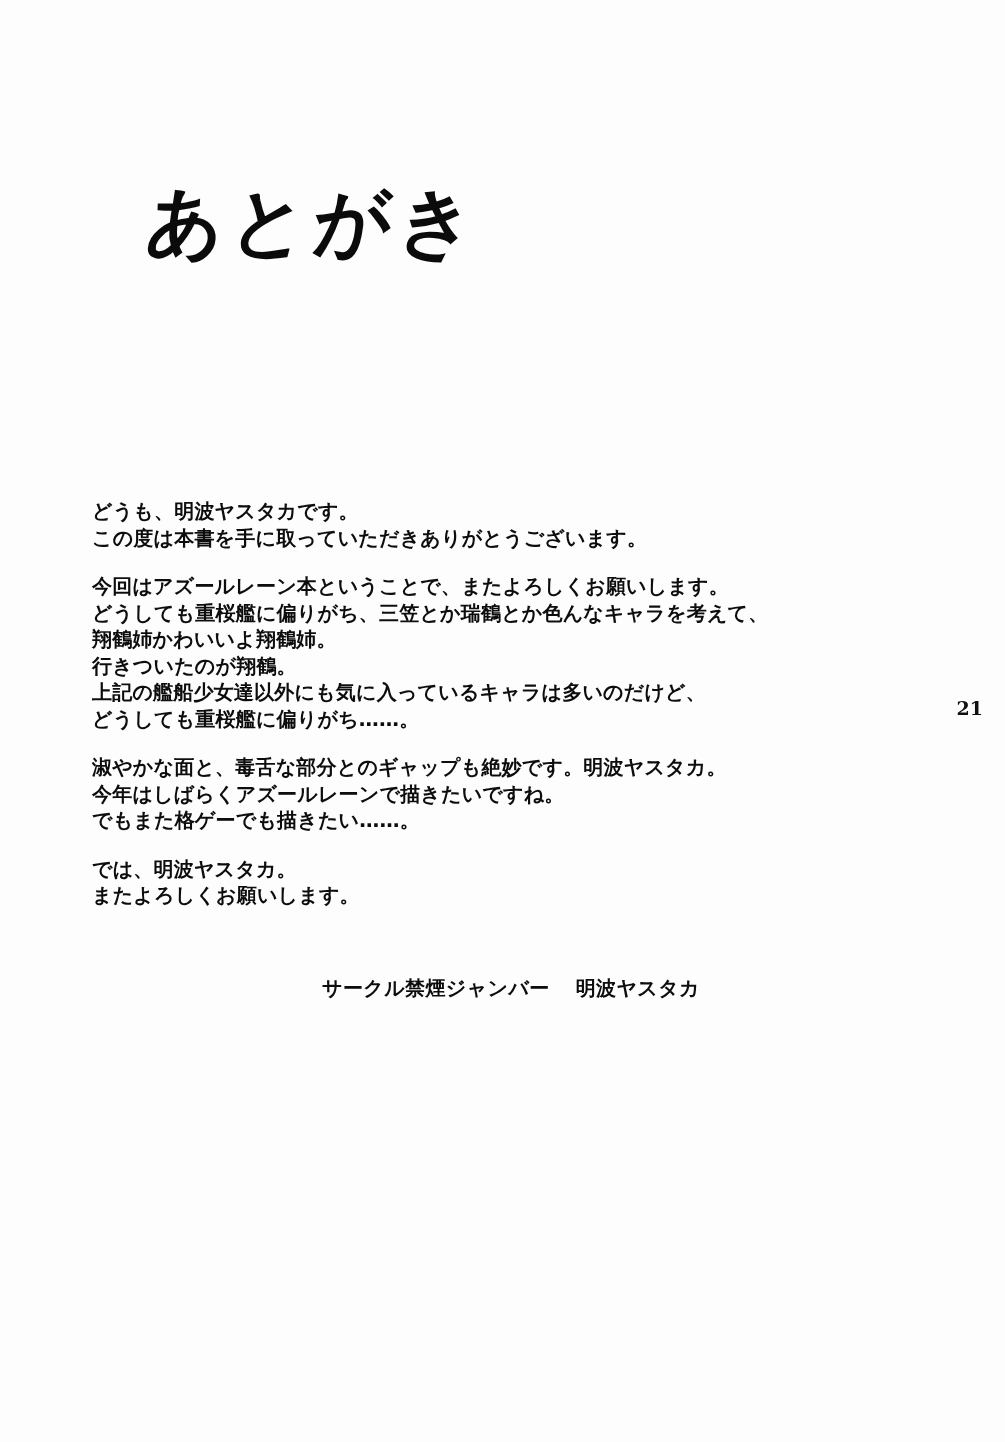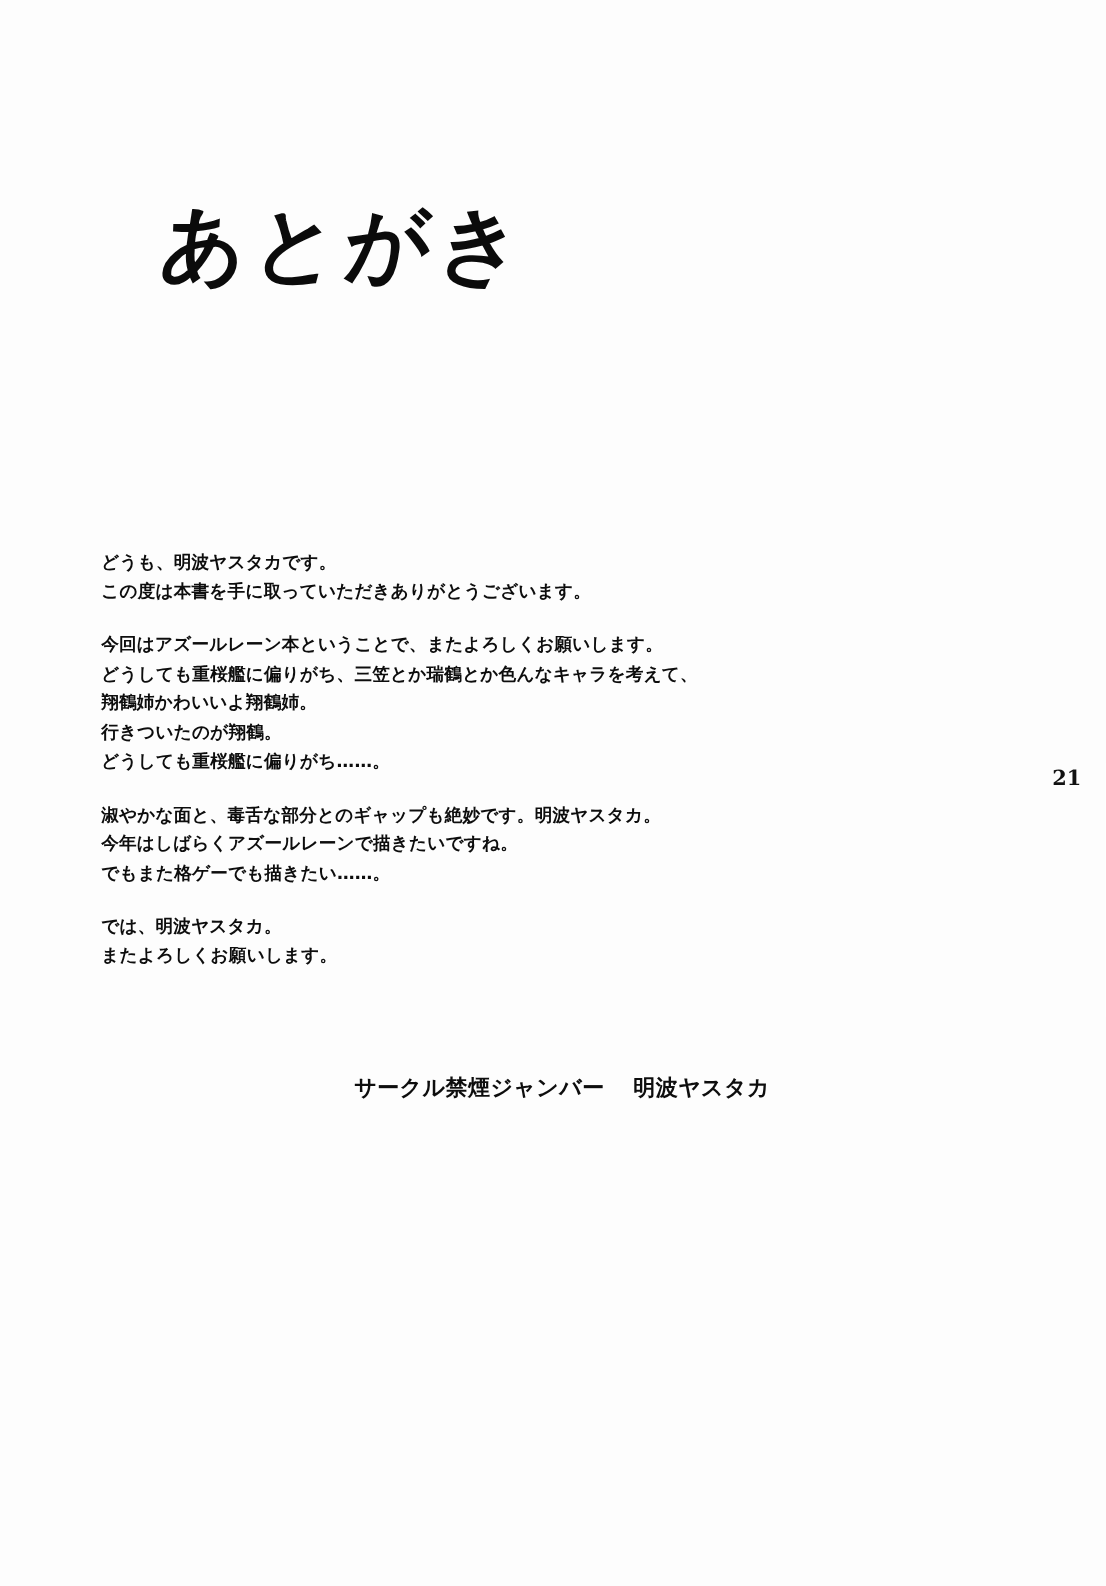--- a/index.html
+++ b/index.html
@@ -33,21 +33,21 @@
     color: #0b0b0b;
     transform: skewX(-3deg);
     white-space: nowrap;
   }
   
   .body-text {
     position: absolute;
     left: 92px;
     top: 498px;
     width: 800px;
-    font-size: 16px;
+    font-size: 20px;
     line-height: 26.5px;
     font-weight: 700;
     color: #0d0d0d;
     letter-spacing: 0.2px;
   }
   .para {
     margin: 0 0 22px 0;
   }
   .para:last-child {
     margin-bottom: 0;
@@ -96,20 +96,21 @@
     <div class="para">
       <span class="line">どうも、明波ヤスタカです。</span>
       <span class="line">この度は本書を手に取っていただきありがとうございます。</span>
     </div>
 
     <div class="para">
       <span class="line">今回はアズールレーン本ということで、またよろしくお願いします。</span>
       <span class="line">どうしても重桜艦に偏りがち、三笠とか瑞鶴とか色んなキャラを考えて、</span>
       <span class="line">翔鶴姉かわいいよ翔鶴姉。</span>
       <span class="line">行きついたのが翔鶴。</span>
+      <span class="line">上記の艦船少女達以外にも気に入っているキャラは多いのだけど、</span>
       <span class="line">どうしても重桜艦に偏りがち……。</span>
     </div>
 
     <div class="para">
       <span class="line">淑やかな面と、毒舌な部分とのギャップも絶妙です。明波ヤスタカ。</span>
       <span class="line">今年はしばらくアズールレーンで描きたいですね。</span>
       <span class="line">でもまた格ゲーでも描きたい……。</span>
     </div>
 
     <div class="para">

